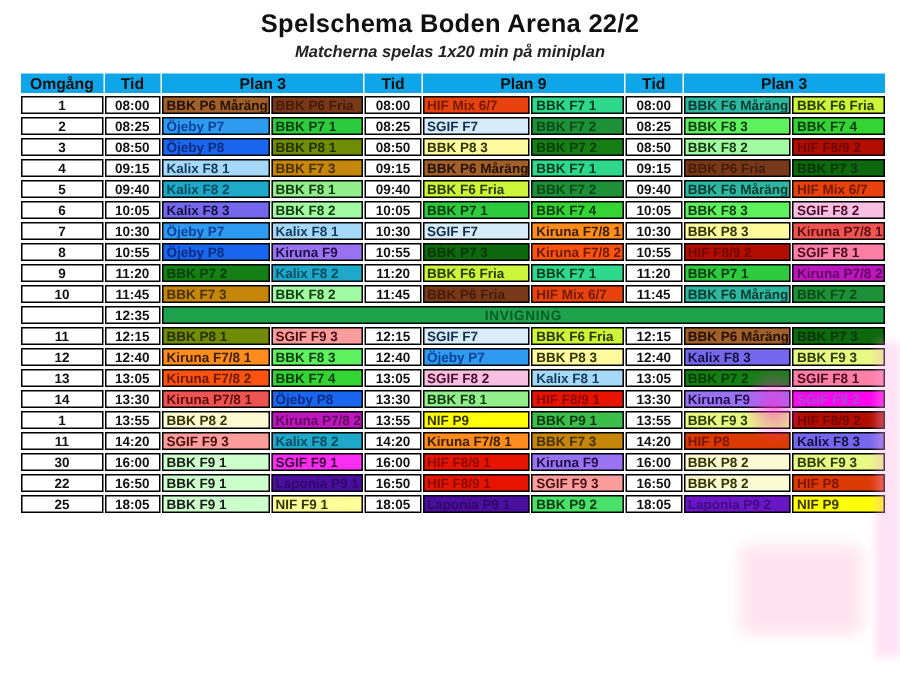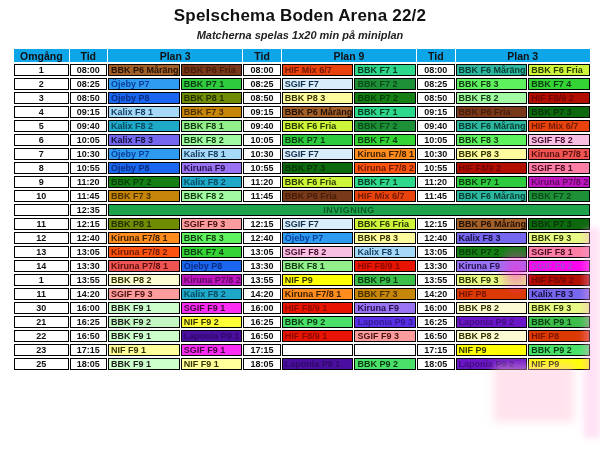--- a/index.html
+++ b/index.html
@@ -273,56 +273,32 @@
         <td class="match" style="background: rgb(205, 255, 205); color: rgb(26, 26, 26);">BBK F9 1</td>
         <td class="match" style="background: rgb(251, 45, 242); color: rgb(58, 10, 56);">SGIF F9 1</td>
         <td class="c">16:00</td>
         <td class="match" style="background: rgb(230, 20, 0); color: rgb(138, 10, 0);">HIF F8/9 1</td>
         <td class="match" style="background: rgb(154, 115, 242); color: rgb(32, 16, 74);">Kiruna F9</td>
         <td class="c">16:00</td>
         <td class="match" style="background: rgb(252, 250, 210); color: rgb(51, 51, 0);">BBK P8 2</td>
         <td class="match" style="background: rgb(232, 250, 134); color: rgb(42, 58, 0);">BBK F9 3</td>
       </tr>
       <tr>
-        <td class="c">21</td>
-        <td class="c">16:25</td>
-        <td class="match" style="background: rgb(196, 246, 196); color: rgb(26, 26, 26);">BBK F9 2</td>
-        <td class="match" style="background: rgb(255, 255, 56); color: rgb(51, 51, 0);">NIF F9 2</td>
-        <td class="c">16:25</td>
-        <td class="match" style="background: rgb(74, 224, 106); color: rgb(11, 58, 16);">BBK P9 2</td>
-        <td class="match" style="background: rgb(89, 48, 232); color: rgb(50, 26, 142);">Laponia P9 3</td>
-        <td class="c">16:25</td>
-        <td class="match" style="background: rgb(107, 22, 198); color: rgb(65, 12, 126);">Laponia P9 2</td>
-        <td class="match" style="background: rgb(61, 190, 75); color: rgb(11, 58, 16);">BBK P9 1</td>
-      </tr>
-      <tr>
         <td class="c">22</td>
         <td class="c">16:50</td>
         <td class="match" style="background: rgb(205, 255, 205); color: rgb(26, 26, 26);">BBK F9 1</td>
         <td class="match" style="background: rgb(74, 15, 158); color: rgb(48, 8, 104);">Laponia P9 1</td>
         <td class="c">16:50</td>
         <td class="match" style="background: rgb(230, 20, 0); color: rgb(138, 10, 0);">HIF F8/9 1</td>
         <td class="match" style="background: rgb(251, 157, 157); color: rgb(74, 16, 16);">SGIF F9 3</td>
         <td class="c">16:50</td>
         <td class="match" style="background: rgb(252, 250, 210); color: rgb(51, 51, 0);">BBK P8 2</td>
         <td class="match" style="background: rgb(220, 58, 5); color: rgb(122, 20, 0);">HIF P8</td>
       </tr>
       <tr>
-        <td class="c">23</td>
-        <td class="c">17:15</td>
-        <td class="match" style="background: rgb(255, 255, 156); color: rgb(51, 51, 0);">NIF F9 1</td>
-        <td class="match" style="background: rgb(251, 45, 242); color: rgb(58, 10, 56);">SGIF F9 1</td>
-        <td class="c">17:15</td>
-        <td class="match"></td>
-        <td class="match"></td>
-        <td class="c">17:15</td>
-        <td class="match" style="background: rgb(255, 255, 5); color: rgb(51, 51, 0);">NIF P9</td>
-        <td class="match" style="background: rgb(74, 224, 106); color: rgb(11, 58, 16);">BBK P9 2</td>
-      </tr>
-      <tr>
         <td class="c">25</td>
         <td class="c">18:05</td>
         <td class="match" style="background: rgb(205, 255, 205); color: rgb(26, 26, 26);">BBK F9 1</td>
         <td class="match" style="background: rgb(255, 255, 156); color: rgb(51, 51, 0);">NIF F9 1</td>
         <td class="c">18:05</td>
         <td class="match" style="background: rgb(74, 15, 158); color: rgb(48, 8, 104);">Laponia P9 1</td>
         <td class="match" style="background: rgb(74, 224, 106); color: rgb(11, 58, 16);">BBK P9 2</td>
         <td class="c">18:05</td>
         <td class="match" style="background: rgb(107, 22, 198); color: rgb(65, 12, 126);">Laponia P9 2</td>
         <td class="match" style="background: rgb(255, 255, 5); color: rgb(51, 51, 0);">NIF P9</td>

